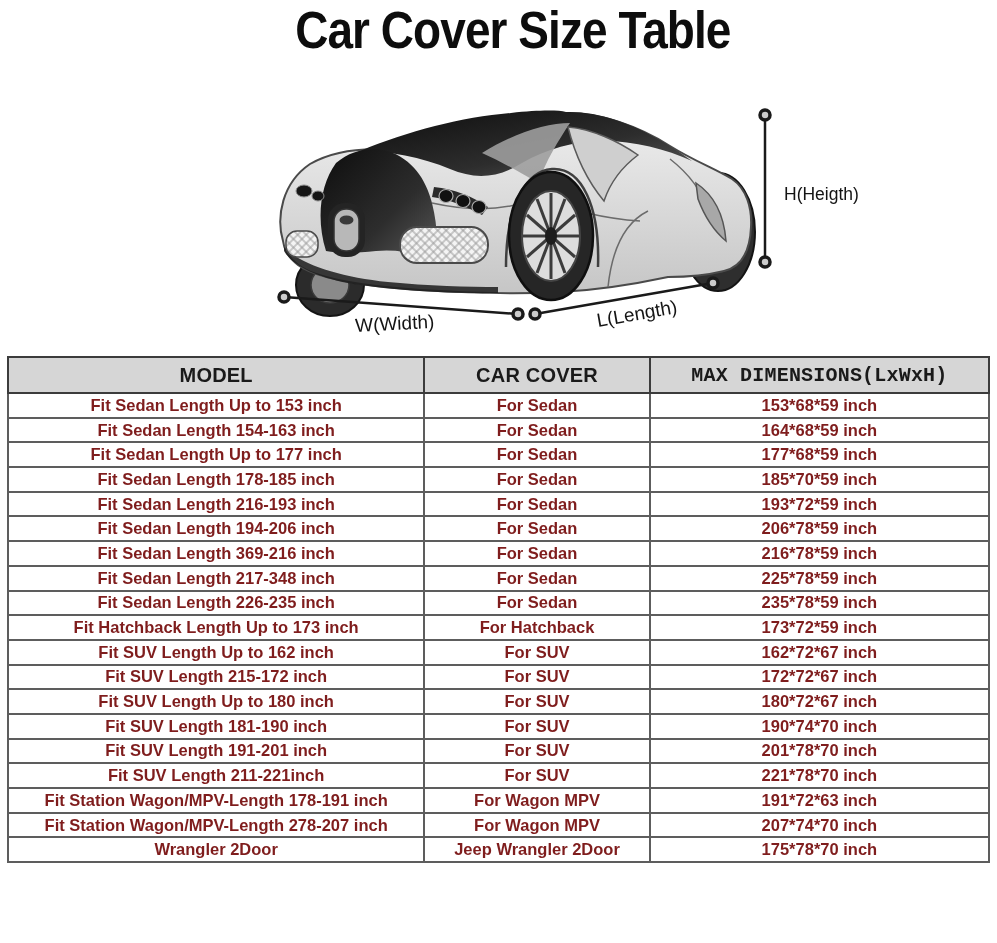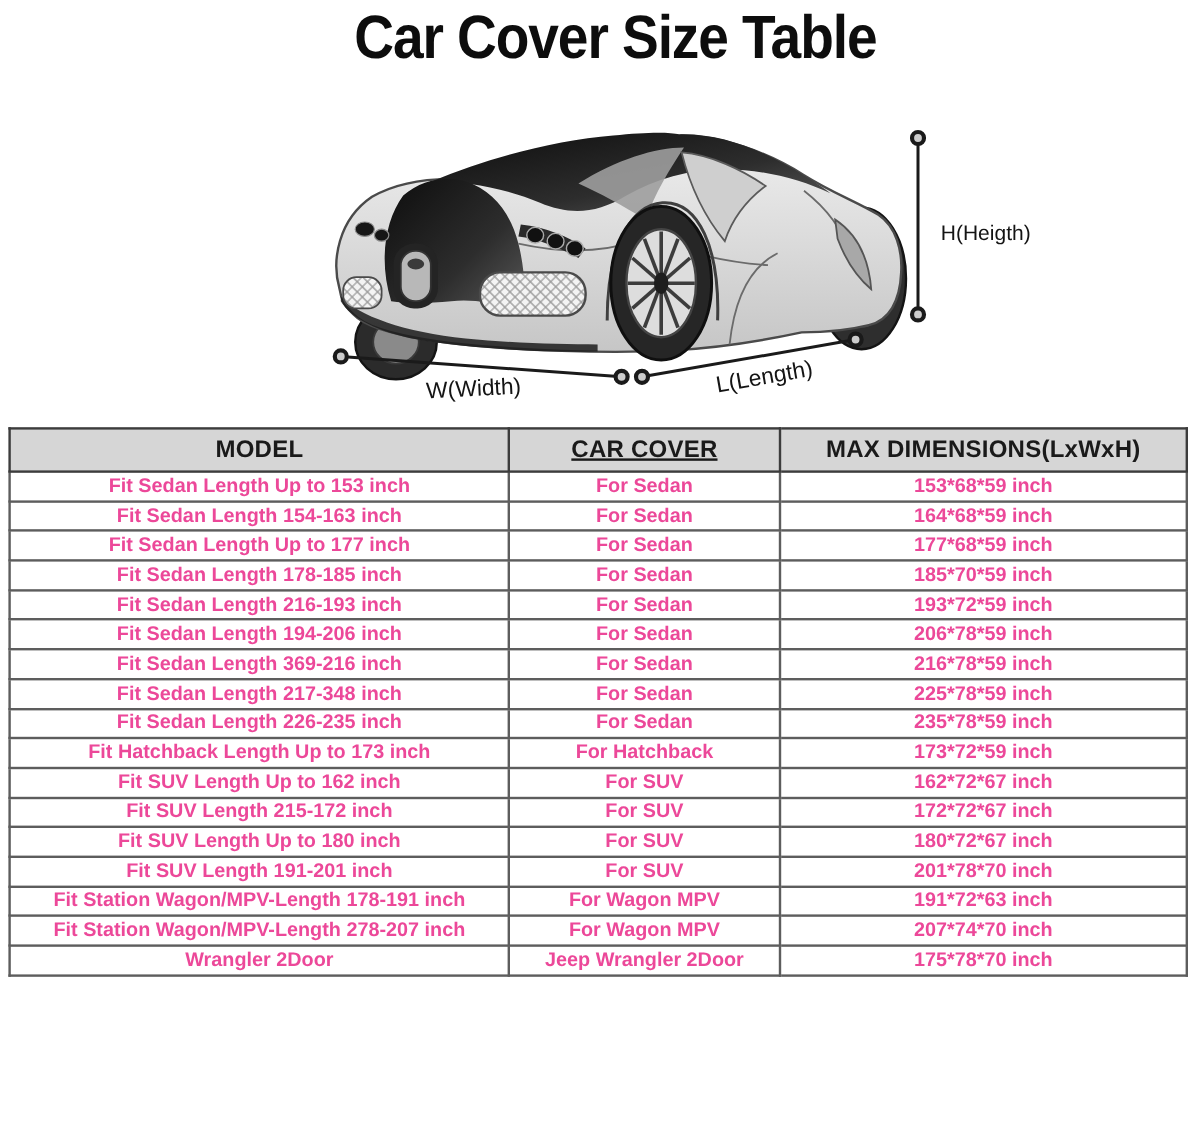--- a/index.html
+++ b/index.html
@@ -38,26 +38,26 @@
     height:34px; padding:0 2px;
     text-align:center;
     color:#1a1a1a;
     letter-spacing:0.2px;
   }
   table.size-table td {
     border:2px solid #5d5d5d;
     font-size:16.5px; font-weight:700;
     height:22.7px; padding:0 4px;
     text-align:center; vertical-align:middle;
-    color:#ec4899;
+    color:#7f1d1d;
     white-space:nowrap; overflow:hidden;
   }
   .col-model { width:42.6%; }
-  .col-cover { width:22.8%;text-decoration:underline; }
-  .col-dims  { width:34.6%; }
+  .col-cover { width:22.8%; }
+  .col-dims  { width:34.6%;font-family:Liberation Mono, monospace; }
 </style>
 </head>
 <body>
 
 <div class="title-row">
   <span class="title-text">Car Cover Size Table</span>
 </div>
 
 <div class="diagram">
   <svg width="997" height="252" viewBox="0 0 997 252">
@@ -296,23 +296,33 @@
         <td>Fit SUV Length 215-172 inch</td>
         <td>For SUV</td>
         <td>172*72*67 inch</td>
       </tr>
       <tr>
         <td>Fit SUV Length Up to 180 inch</td>
         <td>For SUV</td>
         <td>180*72*67 inch</td>
       </tr>
       <tr>
+        <td>Fit SUV Length 181-190 inch</td>
+        <td>For SUV</td>
+        <td>190*74*70 inch</td>
+      </tr>
+      <tr>
         <td>Fit SUV Length 191-201 inch</td>
         <td>For SUV</td>
         <td>201*78*70 inch</td>
+      </tr>
+      <tr>
+        <td>Fit SUV Length 211-221inch</td>
+        <td>For SUV</td>
+        <td>221*78*70 inch</td>
       </tr>
       <tr>
         <td>Fit Station Wagon/MPV-Length 178-191 inch</td>
         <td>For Wagon MPV</td>
         <td>191*72*63 inch</td>
       </tr>
       <tr>
         <td>Fit Station Wagon/MPV-Length 278-207 inch</td>
         <td>For Wagon MPV</td>
         <td>207*74*70 inch</td>

